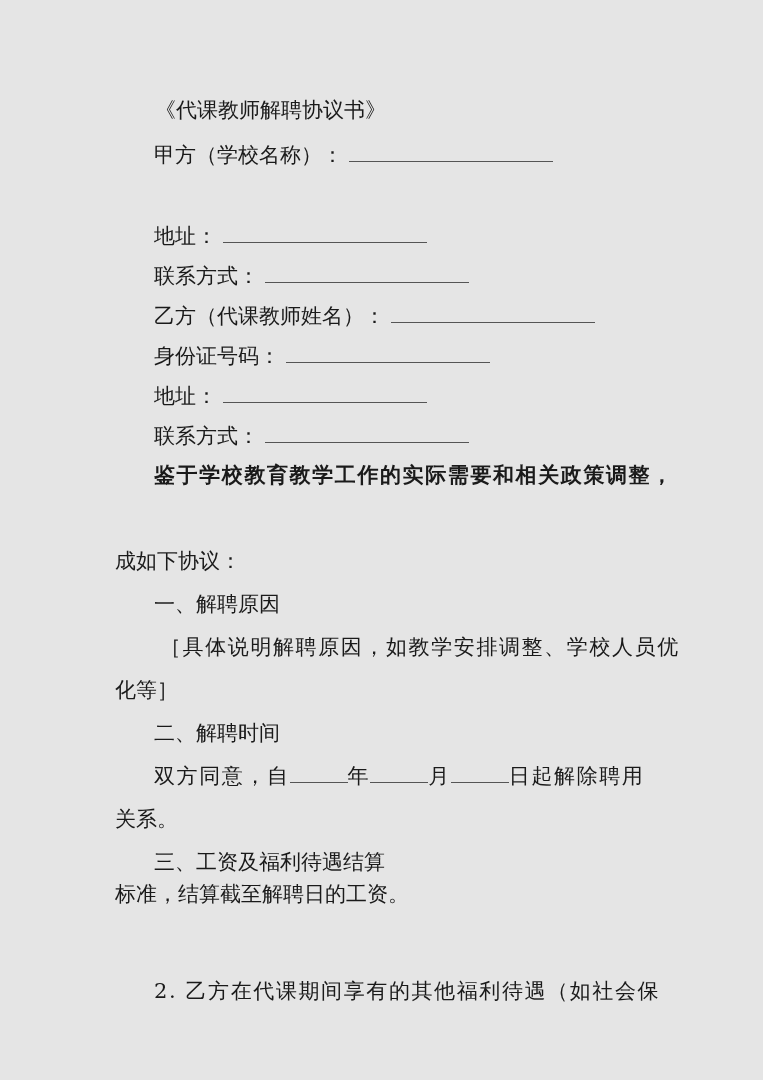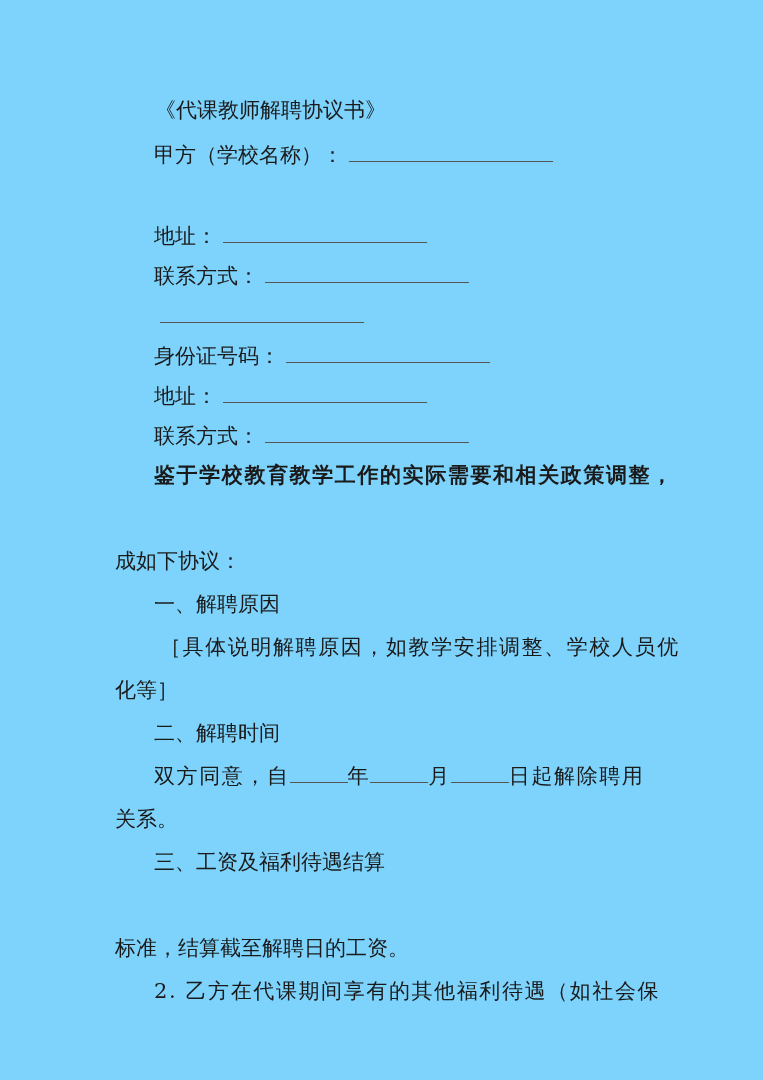--- a/index.html
+++ b/index.html
@@ -13,21 +13,21 @@
     overflow: hidden;
     position: relative;
     font-family: "DejaVu Serif", "Liberation Serif", serif;
     color: #1a1a1a;
   }
   .page {
     position: absolute;
     left: 0; top: 0;
     width: 763px;
     height: 1080px;
-    background: #7dd3fc;
+    background: #e5e5e5;
   }
   .line {
     position: absolute;
     font-size: 21px;
     line-height: 28px;
     white-space: nowrap;
     letter-spacing: 0px;
   }
   .justify {
     letter-spacing: 1.6px;
@@ -59,21 +59,21 @@
 
   <div class="line" style="left:154px; top:222px;">
     <span>地址：</span><span class="blank" style="width:204px;"></span>
   </div>
 
   <div class="line" style="left:154px; top:262px;">
     <span>联系方式：</span><span class="blank" style="width:204px;"></span>
   </div>
 
   <div class="line" style="left:154px; top:302px;">
-    <span class="blank" style="width:204px;"></span>
+    <span>乙方（代课教师姓名）：</span><span class="blank" style="width:204px;"></span>
   </div>
 
   <div class="line" style="left:154px; top:342px;">
     <span>身份证号码：</span><span class="blank" style="width:204px;"></span>
   </div>
 
   <div class="line" style="left:154px; top:382px;">
     <span>地址：</span><span class="blank" style="width:204px;"></span>
   </div>
 
@@ -88,16 +88,16 @@
   <div class="line justify" style="left:160px; top:633px;">［具体说明解聘原因，如教学安排调整、学校人员优</div>
   <div class="line" style="left:115px; top:676px;">化等］</div>
 
   <div class="line" style="left:154px; top:719px;">二、解聘时间</div>
   <div class="line justify" style="left:154px; top:762px;">
     <span>双方同意，自</span><span class="blank short"></span><span>年</span><span class="blank short"></span><span>月</span><span class="blank short"></span><span>日起解除聘用</span>
   </div>
   <div class="line" style="left:115px; top:805px;">关系。</div>
 
   <div class="line" style="left:154px; top:848px;">三、工资及福利待遇结算</div>
-  <div class="line" style="left:115px; top:934px;">标准，结算截至解聘日的工资。</div>
+  <div class="line" style="left:115px; top:880px;">标准，结算截至解聘日的工资。</div>
   <div class="line justify" style="left:154px; top:977px;">2. 乙方在代课期间享有的其他福利待遇（如社会保</div>
 
 </div>
 
 </body></html>

